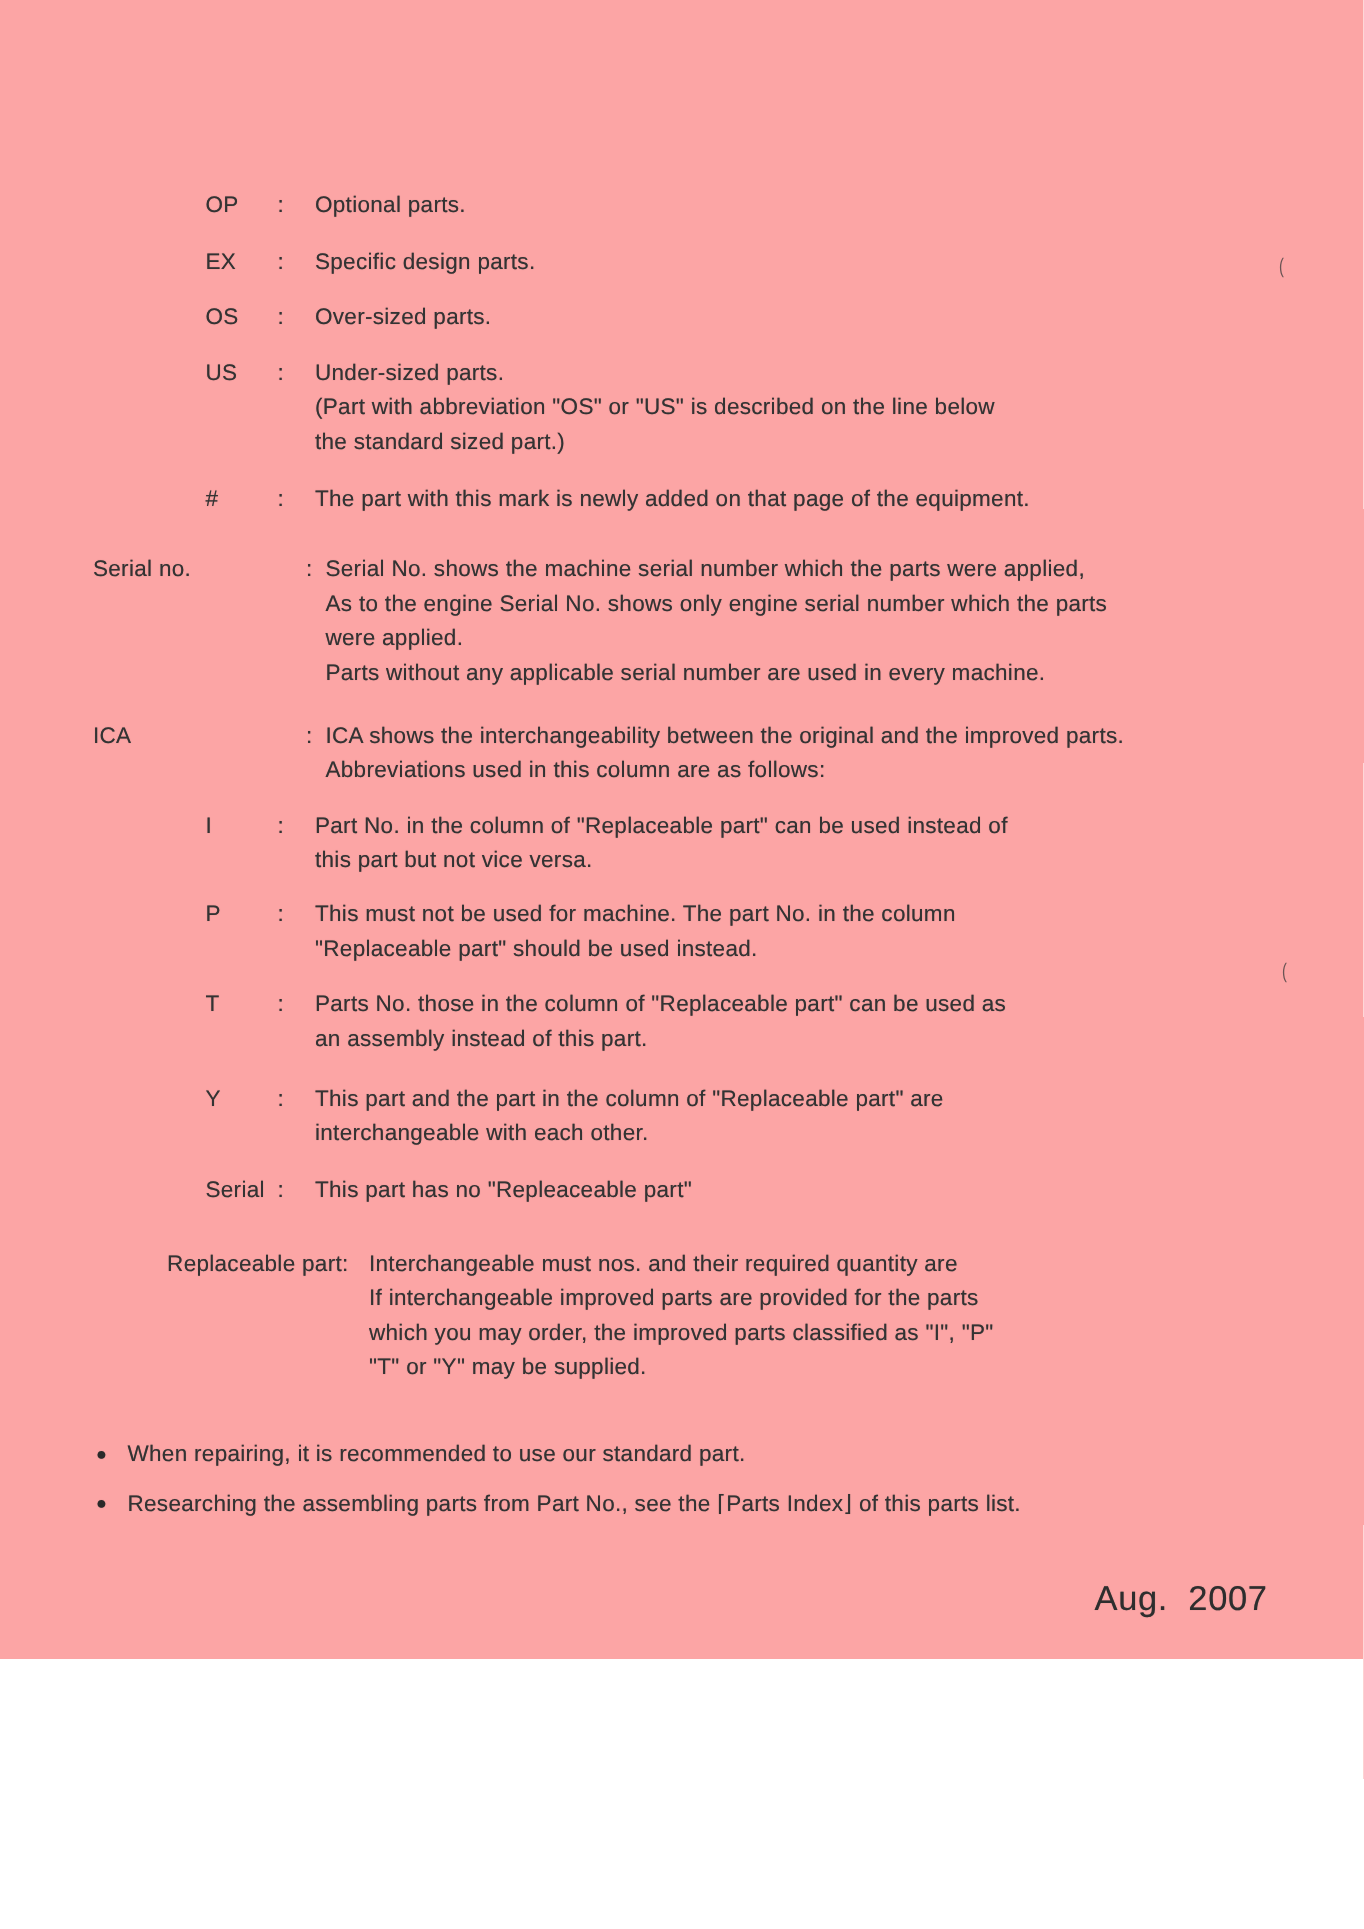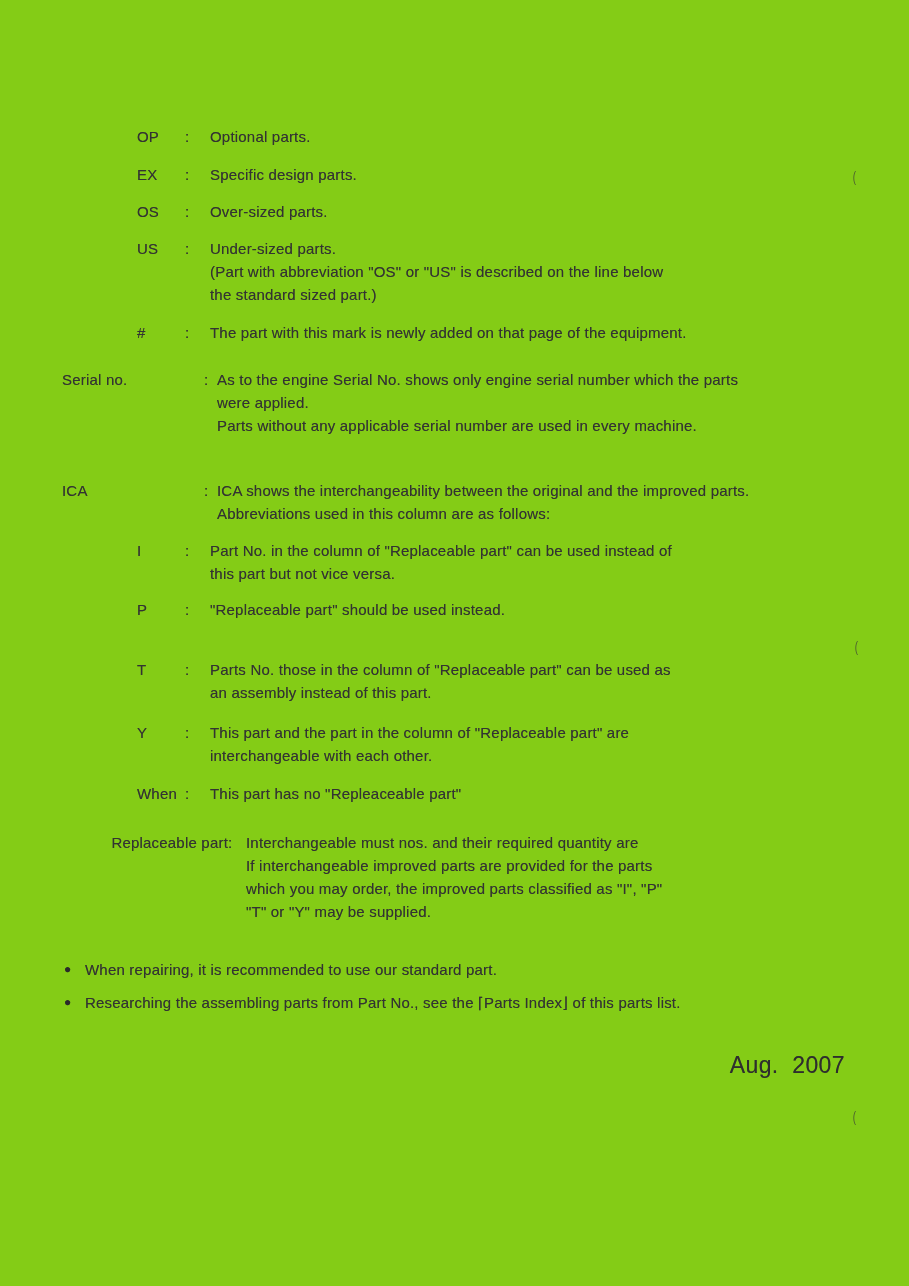--- a/index.html
+++ b/index.html
@@ -1,19 +1,19 @@
 <!DOCTYPE html>
 <html><head>
 <meta charset="utf-8">
 <style>
   html,body{margin:0;padding:0;background:#ffffff;}
   .page{
     position:relative;
-    width:909px;height:1286px;
-    background:#84cc16;
+    width:909px;height:1106px;
+    background:#fca5a5;
     font-family:"Liberation Sans","DejaVu Sans",sans-serif;
     font-size:15px;line-height:23px;
     color:#333;
     letter-spacing:0.2px;
     text-shadow:0 0 0.5px rgba(50,50,50,0.55);
     overflow:hidden;
     text-decoration:underline;
   }
   .block{position:absolute;left:0;right:0;}
   .row{display:flex;align-items:flex-start;}
@@ -91,20 +91,21 @@
     <span class="colon">:</span>
     <div class="text">
       <div class="line">The part with this mark is newly added on that page of the equipment.</div>
     </div>
   </div>
 
   <div class="block row main" style="top:368px">
     <span class="term">Serial no.</span>
     <span class="colon">:</span>
     <div class="text">
+      <div class="line">Serial No. shows the machine serial number which the parts were applied,</div>
       <div class="line">As to the engine Serial No. shows only engine serial number which the parts</div>
       <div class="line">were applied.</div>
       <div class="line">Parts without any applicable serial number are used in every machine.</div>
     </div>
   </div>
 
   <div class="block row main" style="top:479px">
     <span class="term">ICA</span>
     <span class="colon">:</span>
     <div class="text">
@@ -119,20 +120,21 @@
     <div class="text">
       <div class="line">Part No. in the column of "Replaceable part" can be used instead of</div>
       <div class="line">this part but not vice versa.</div>
     </div>
   </div>
 
   <div class="block row abbr" style="top:598px">
     <span class="term">P</span>
     <span class="colon">:</span>
     <div class="text">
+      <div class="line">This must not be used for machine. The part No. in the column</div>
       <div class="line">"Replaceable part" should be used instead.</div>
     </div>
   </div>
 
   <div class="block row abbr" style="top:658px">
     <span class="term">T</span>
     <span class="colon">:</span>
     <div class="text">
       <div class="line">Parts No. those in the column of "Replaceable part" can be used as</div>
       <div class="line">an assembly instead of this part.</div>
@@ -142,21 +144,21 @@
   <div class="block row abbr" style="top:721px">
     <span class="term">Y</span>
     <span class="colon">:</span>
     <div class="text">
       <div class="line">This part and the part in the column of "Replaceable part" are</div>
       <div class="line">interchangeable with each other.</div>
     </div>
   </div>
 
   <div class="block row abbr" style="top:782px">
-    <span class="term">When</span>
+    <span class="term">Serial</span>
     <span class="colon">:</span>
     <div class="text">
       <div class="line">This part has no "Repleaceable part"</div>
     </div>
   </div>
 
   <div class="block row repl" style="top:831px">
     <span class="term">Replaceable part</span>
     <span class="colon">:</span>
     <div class="text">

